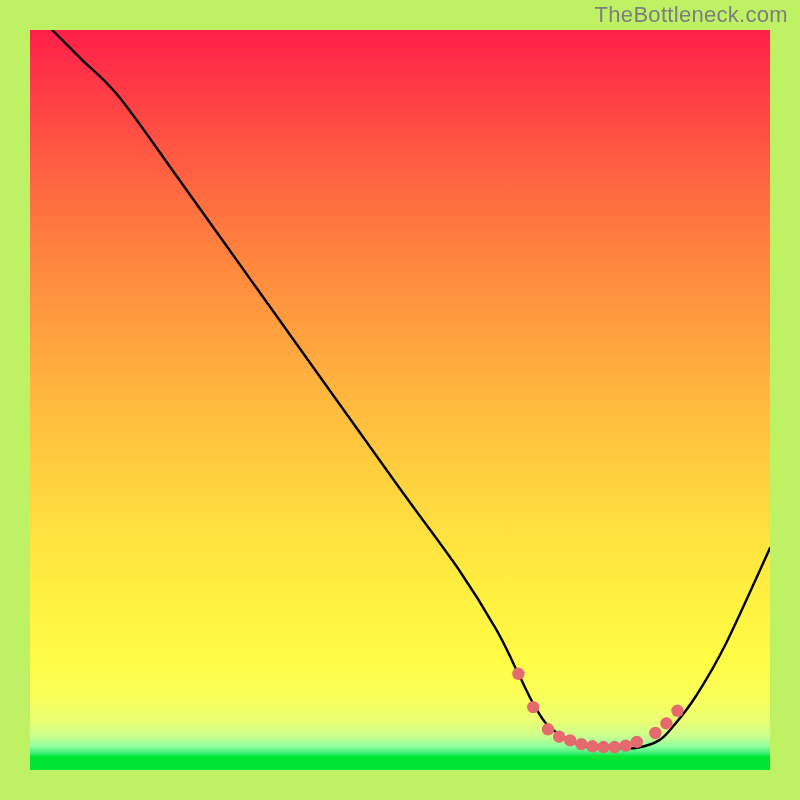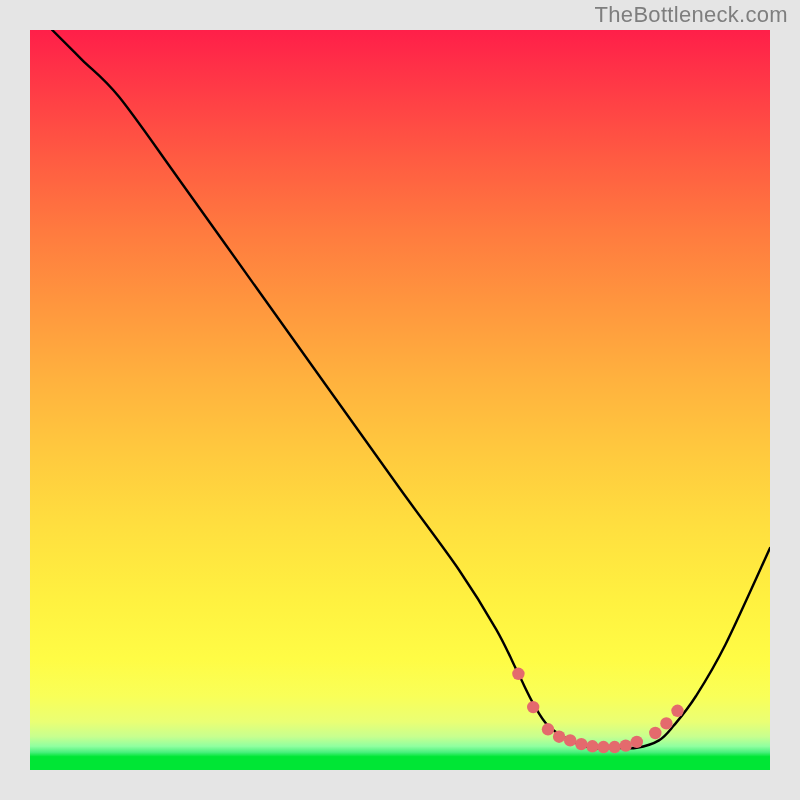--- a/index.html
+++ b/index.html
@@ -10,21 +10,21 @@
     background: #000;
     overflow: hidden;
     font-family: Arial, Helvetica, sans-serif;
   }
   .frame {
     position: absolute;
     left: 0;
     top: 0;
     width: 800px;
     height: 800px;
-    background: #e5e5e5;
+    background: #bef264;
   }
   .attribution {
     position: absolute;
     top: 2px;
     right: 12px;
     color: #7e7e7e;
     font-size: 22px;
     font-weight: 500;
     letter-spacing: 0.3px;
   }

